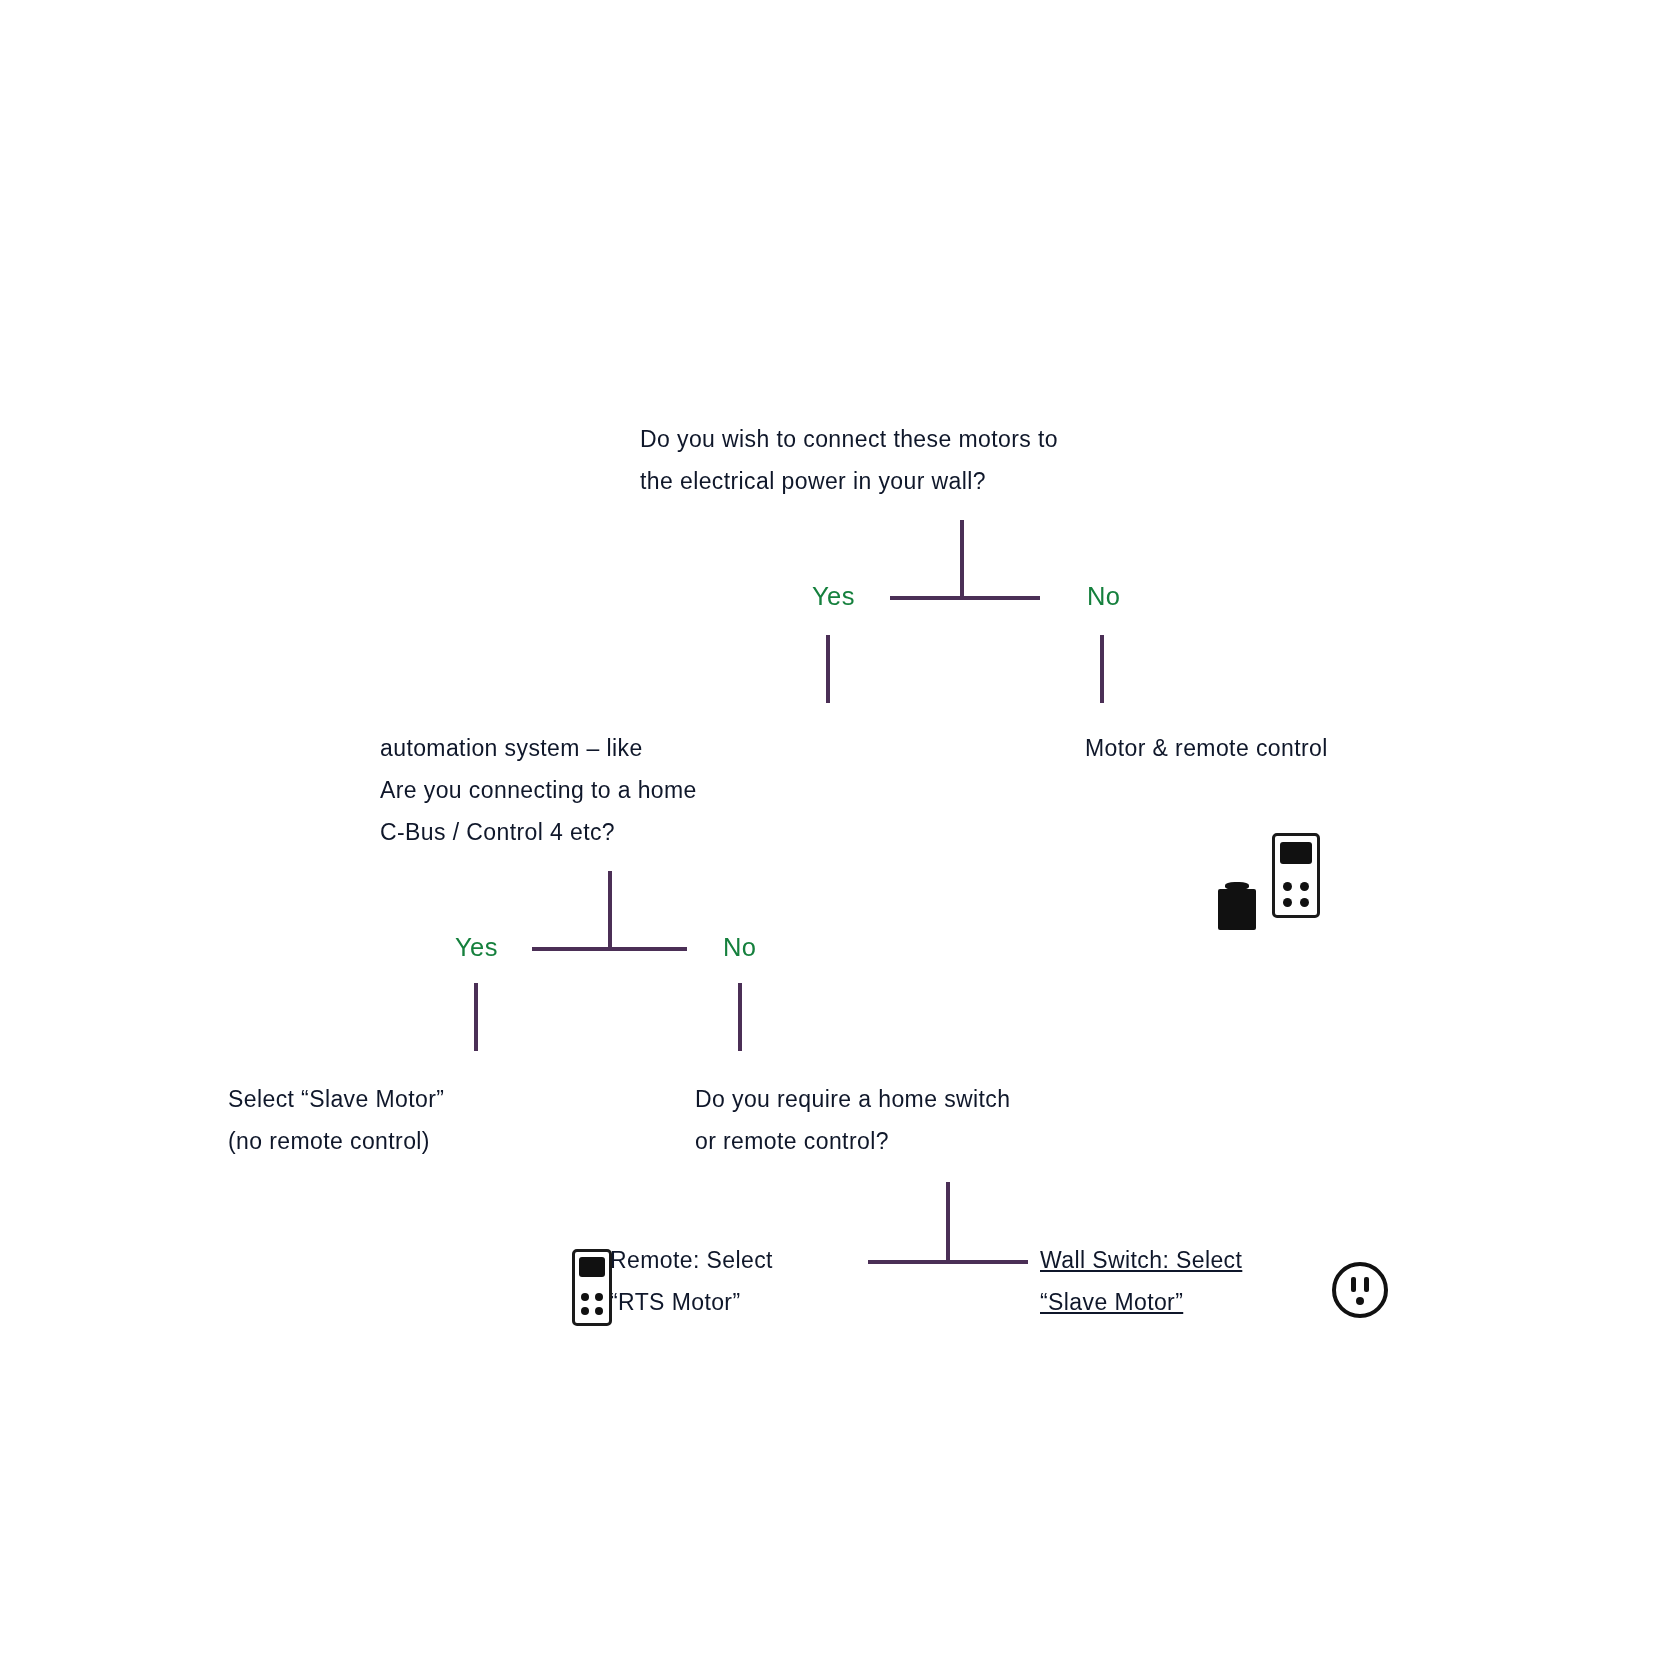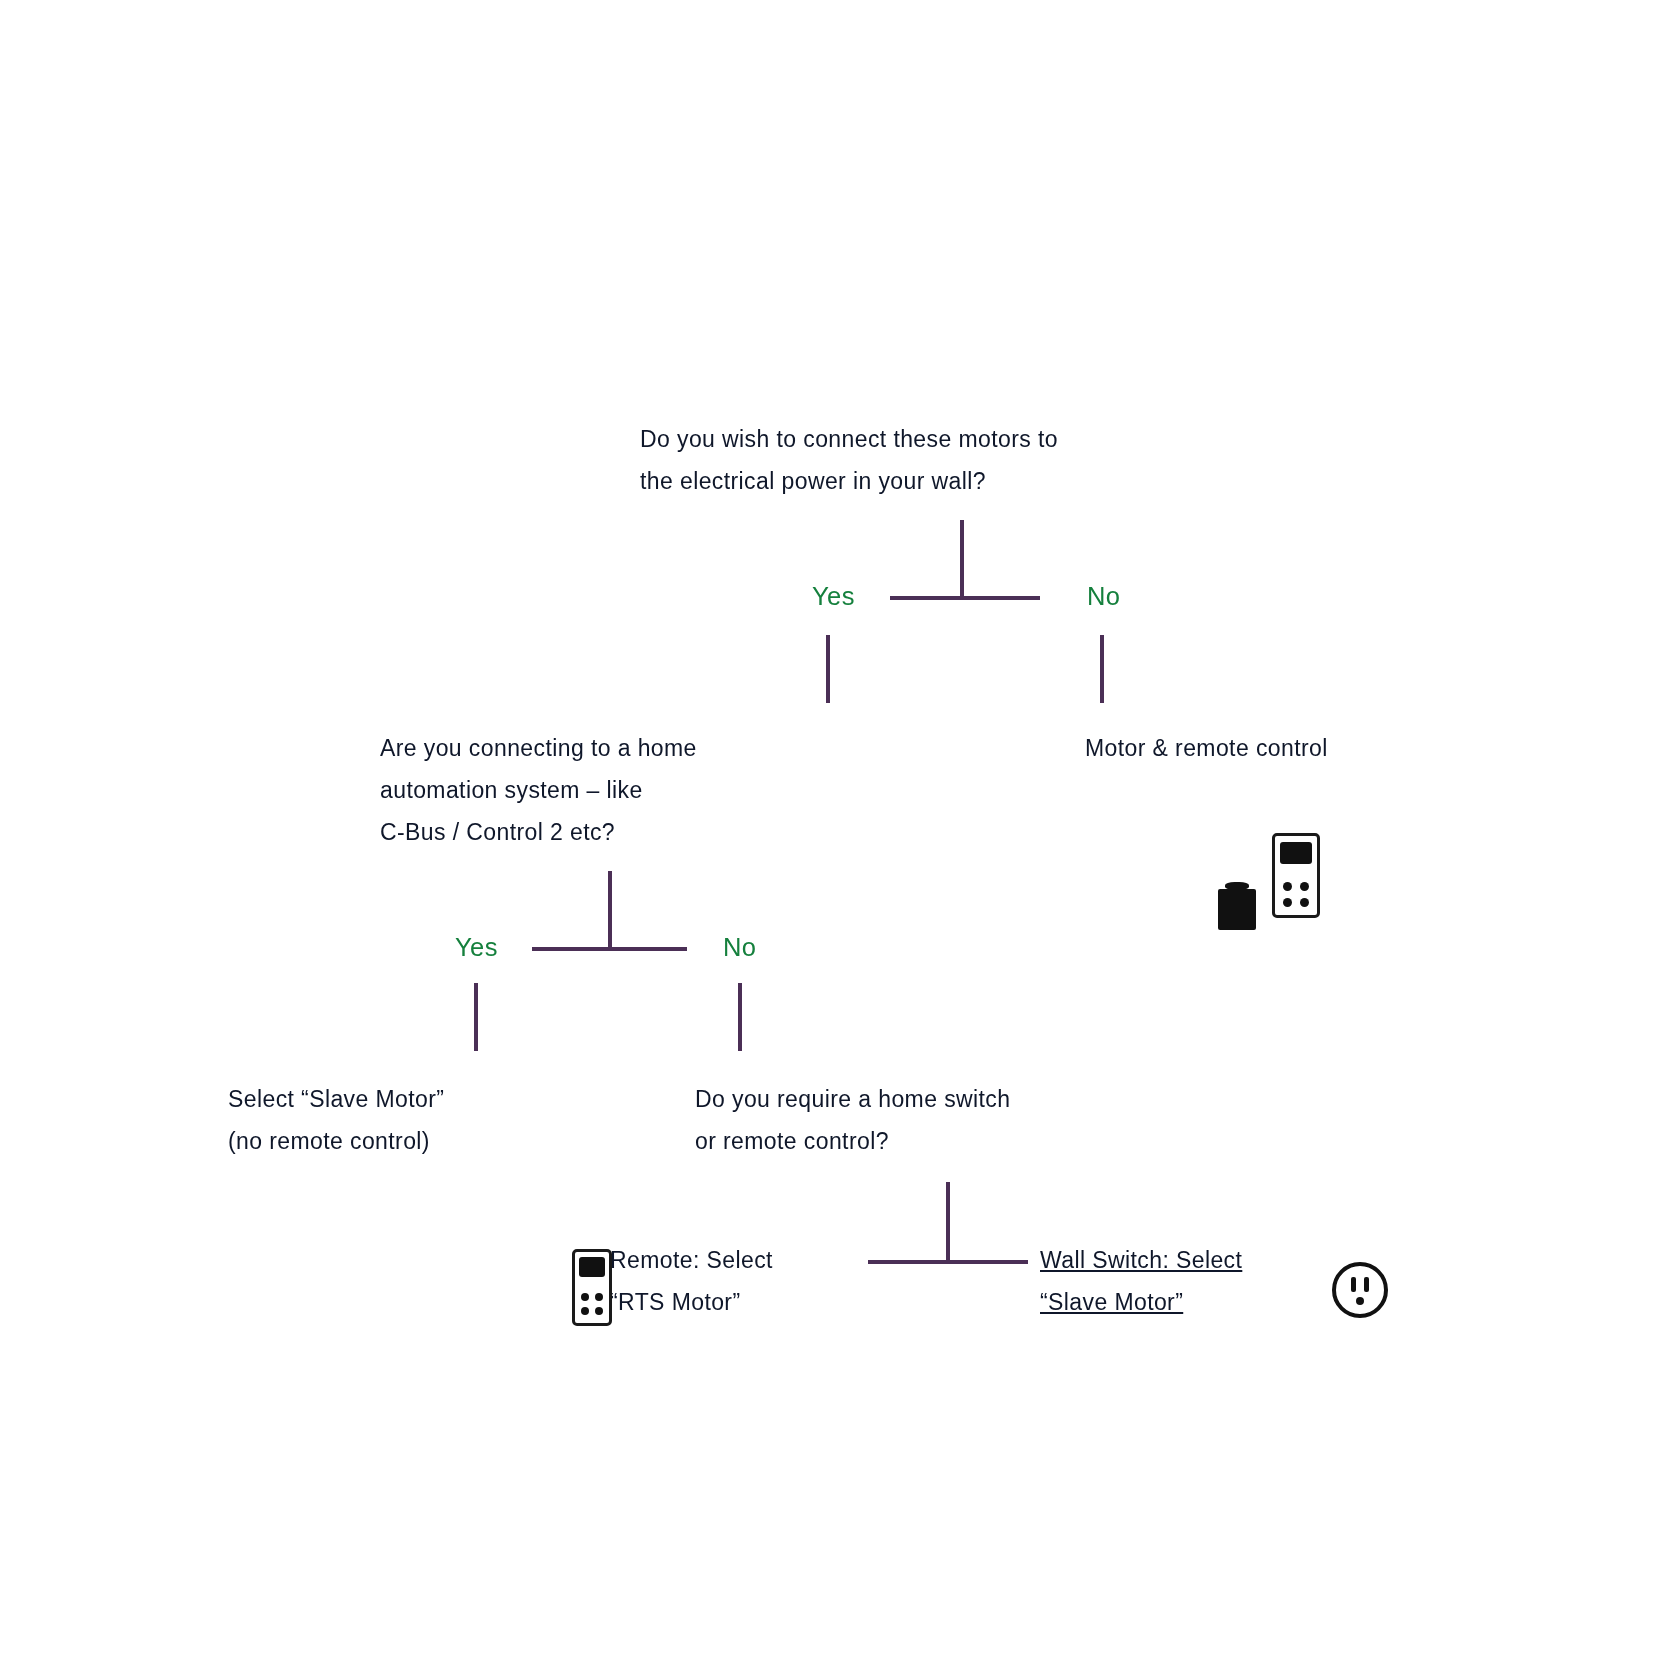--- a/index.html
+++ b/index.html
@@ -136,23 +136,23 @@
   <div class="icon" style="left:1272px; top:833px; width:48px; height:85px;">
     <div class="remote-frame" style="left:0px; top:0px; width:48px; height:85px;"></div>
     <div class="remote-screen" style="left:8px; top:9px; width:32px; height:22px;"></div>
     <div class="remote-dot" style="left:11px; top:49px; width:9px; height:9px;"></div>
     <div class="remote-dot" style="left:28px; top:49px; width:9px; height:9px;"></div>
     <div class="remote-dot" style="left:11px; top:65px; width:9px; height:9px;"></div>
     <div class="remote-dot" style="left:28px; top:65px; width:9px; height:9px;"></div>
   </div>
 
   <div class="node" style="left:380px; top:727px; width:460px;">
+    <span class="ln">automation system – like</span>
     <span class="ln">Are you connecting to a home</span>
-    <span class="ln">automation system – like</span>
-    <span class="ln">C-Bus / Control 2 etc?</span>
+    <span class="ln">C-Bus / Control 4 etc?</span>
   </div>
 
   <div class="vline" style="left:608px; top:871px; height:78px;"></div>
   <div class="hline" style="left:532px; top:947px; width:155px;"></div>
 
   <div class="branch-label" style="left:455px; top:932px;">Yes</div>
   <div class="branch-label" style="left:723px; top:932px;">No</div>
 
   <div class="vline" style="left:474px; top:983px; height:68px;"></div>
   <div class="vline" style="left:738px; top:983px; height:68px;"></div>

